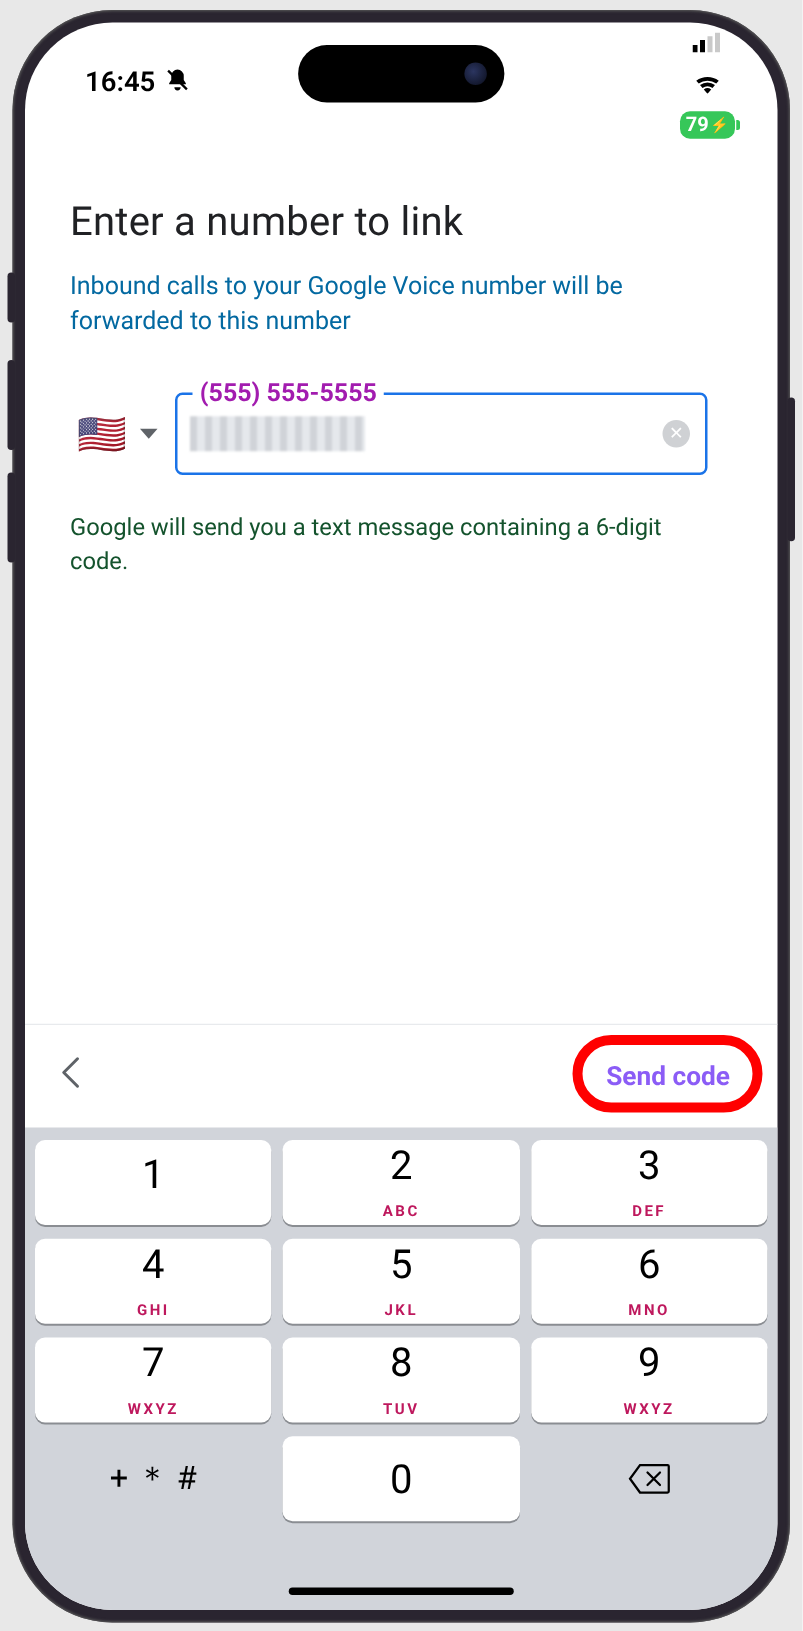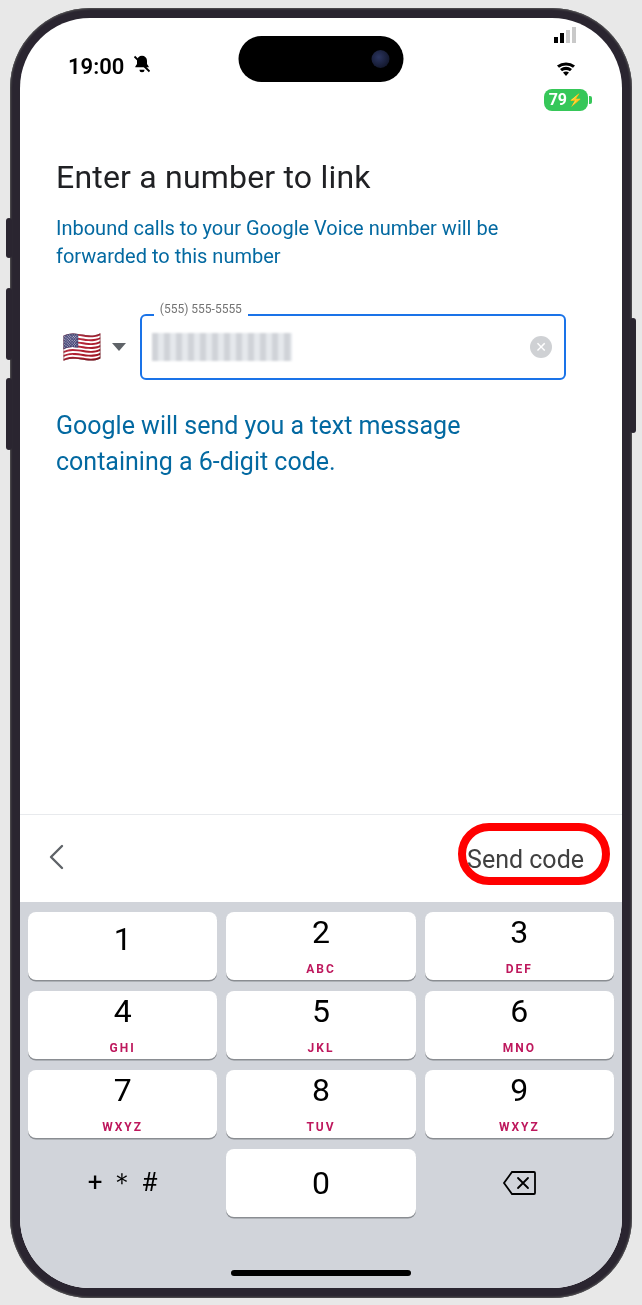--- a/index.html
+++ b/index.html
@@ -102,52 +102,52 @@
     border-left: 7px solid transparent;
     border-right: 7px solid transparent;
     border-top: 8px solid #5f6368;
   }
   .input-wrap {
     flex: 1; position: relative;
   }
   .input-label {
     position: absolute; top: -12px; left: 14px;
     background: #fff; padding: 0 6px;
-    color: #737373; font-size: 12px;
+    color: #a21caf; font-size: 20px; font-weight: bold;
   }
   .phone-input {
     width: 100%; height: 66px;
     border: 2px solid #1a73e8; border-radius: 6px;
     padding: 0 46px 0 14px;
     font-size: 20px; outline: none;
   }
   .censored {
     position: absolute; left: 12px; top: 50%; transform: translateY(-50%);
     width: 140px; height: 28px;
     background: repeating-linear-gradient(90deg,#d0d3d8 0 6px,#e5e8ec 6px 12px);
     filter: blur(1px);
   }
   .clear-btn {
     position: absolute; right: 14px; top: 50%; transform: translateY(-50%);
     width: 22px; height: 22px; background: #cfd1d4; border-radius: 50%;
     display: flex; align-items: center; justify-content: center;
     color: #fff; font-size: 14px; line-height: 1;
   }
 
-  .helper-text { font-size: 25px; color: #0369a1; line-height: 1.45; }
+  .helper-text { font-size: 19px; color: #14532d; line-height: 1.45; }
 
   .bottom-bar {
     border-top: 1px solid #e8eaed;
     padding: 20px 24px 18px 28px;
     display: flex; align-items: center; justify-content: space-between;
     position: relative;
   }
   .back-chevron { font-size: 30px; color: #5f6368; font-weight: 300; }
   .send-code {
-    color: #404040; font-size: 25px; font-weight: 400;
+    color: #8b5cf6; font-size: 21px; font-weight: 700;
     padding: 10px 14px;
   }
   .red-circle {
     position: absolute;
     right: 12px; top: 8px;
     width: 152px; height: 62px;
     border: 8px solid #ff0000;
     border-radius: 36px;
     pointer-events: none;
   }
@@ -191,21 +191,21 @@
   <div class="side-btn sb-left3"></div>
   <div class="side-btn sb-right"></div>
 
   <div class="screen">
     <div class="dynamic-island">
       <div class="island-dot"></div>
     </div>
 
     <div class="status-bar">
       <div class="status-left">
-        <span>19:00</span>
+        <span>16:45</span>
         <span>
           <svg width="20" height="20" viewBox="0 0 24 24" fill="#000">
               <path d="M12 2a6 6 0 0 0-6 6v4l-2 3v1h16v-1l-2-3V8a6 6 0 0 0-6-6zm0 20a3 3 0 0 0 3-3H9a3 3 0 0 0 3 3z"></path>
               <line x1="3" y1="3" x2="21" y2="21" stroke="#000" stroke-width="2.2"></line>
             </svg>
         </span>
       </div>
       <div class="status-right">
         <span>
           <svg width="24" height="16" viewBox="0 0 24 16">

